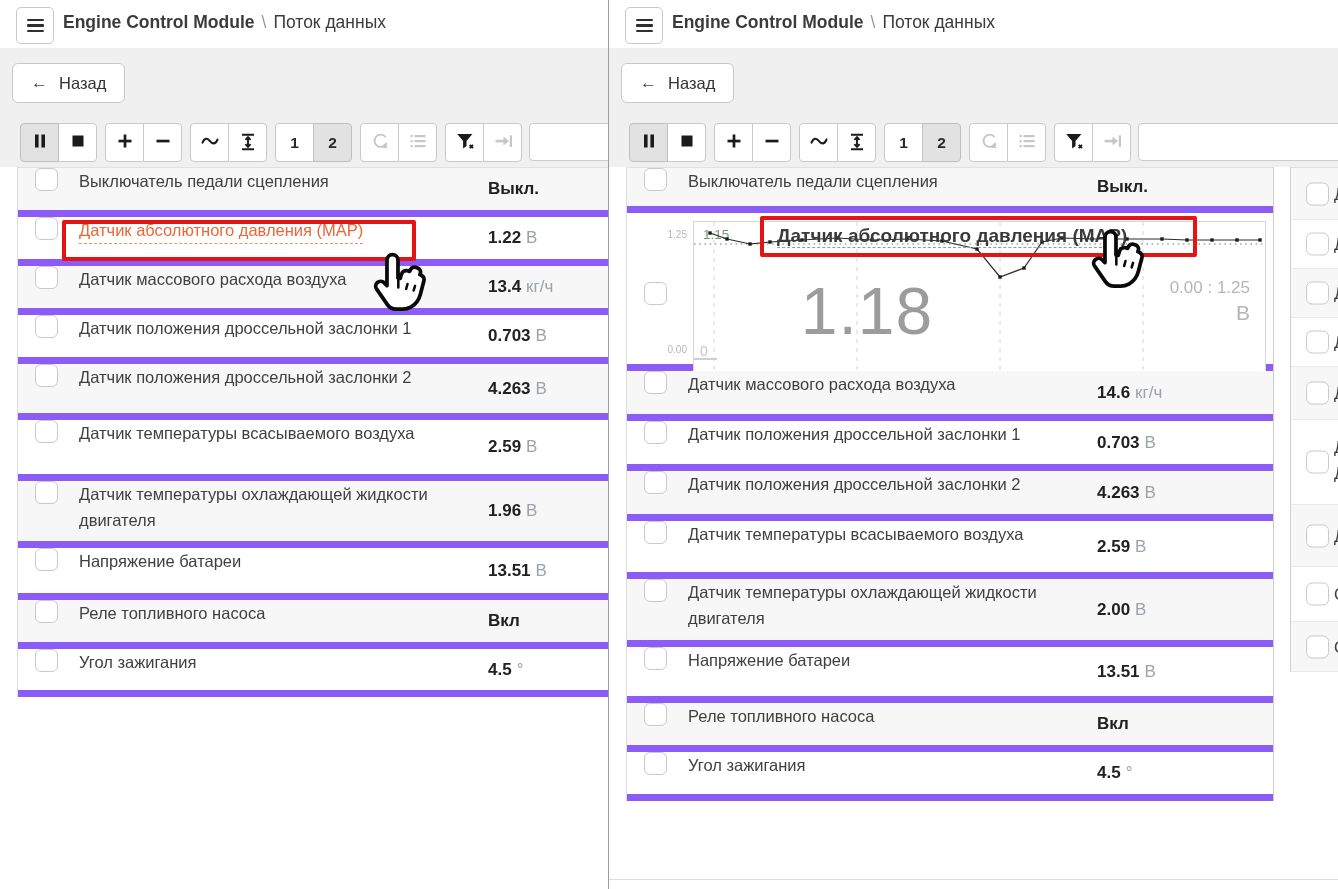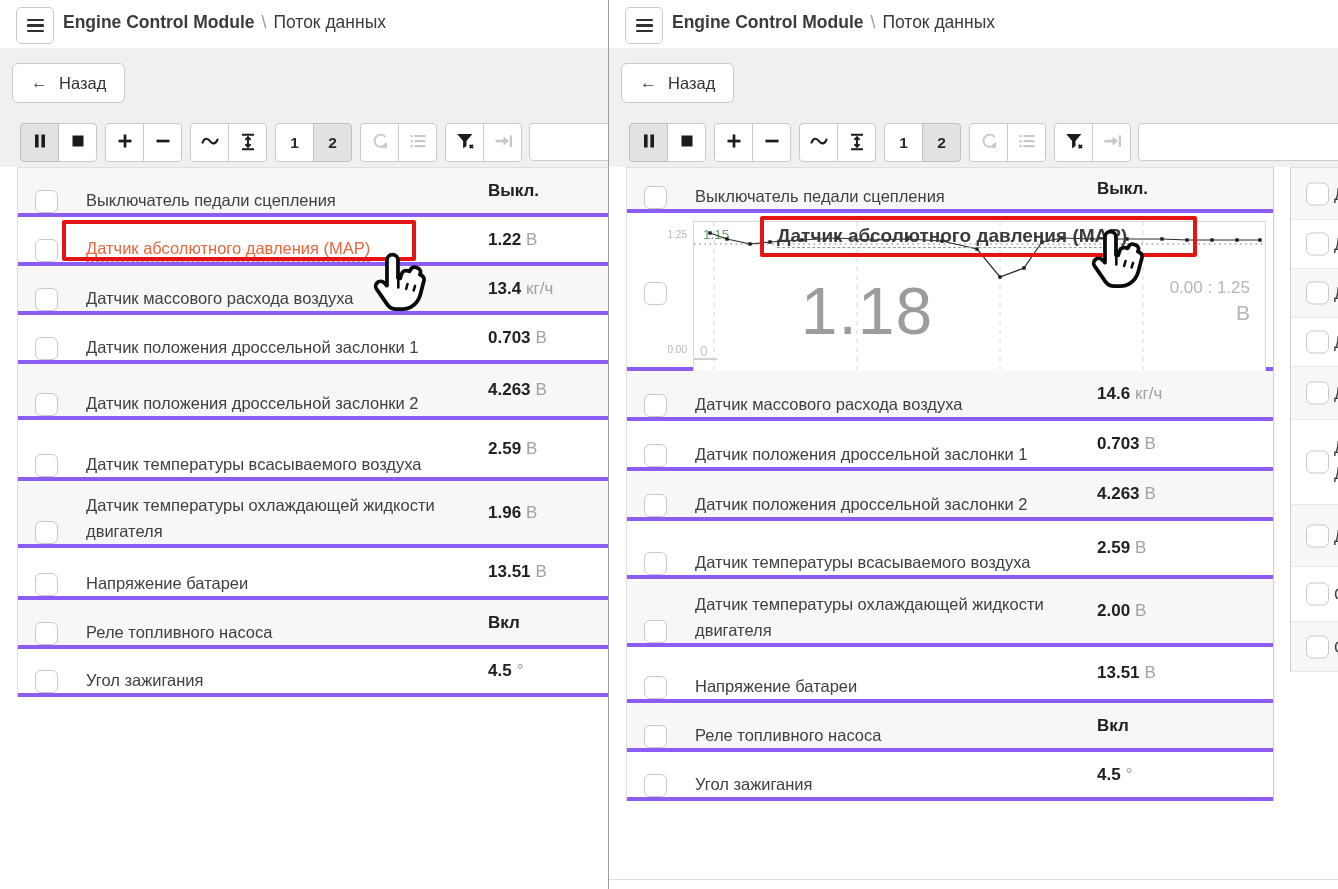--- a/index.html
+++ b/index.html
@@ -30,21 +30,21 @@
   .grp .tbtn:first-child{border-radius:4px 0 0 4px;}
   .grp .tbtn:last-child{border-radius:0 4px 4px 0;}
   .tbtn.active{background:#e2e2e2;border-color:#bfbfbf;position:relative;z-index:1;}
   .tbtn.disabled{color:#c7c7c7;}
   .tbtn .num{font-weight:600;}
   .search{position:absolute;top:75px;left:529px;width:204px;height:38px;background:#fff;border:1px solid #ccc;
           border-radius:4px;box-sizing:border-box;font-size:15px;padding:0 8px;color:#333;outline:none;}
   
   .table{position:absolute;top:167px;left:17px;width:646px;border-top:1px solid #e0e0e0;
          border-left:1px solid #dedede;border-right:1px solid #cdcdcd;box-sizing:content-box;}
-  .row{position:relative;display:flex;align-items:flex-end;background:#fff;border-bottom:4px solid #8b5cf6;box-sizing:border-box;gap:7px;}
+  .row{position:relative;display:flex;align-items:flex-start;background:#fff;border-bottom:7px solid #8b5cf6;box-sizing:border-box;}
   .row.alt{background:#f7f7f7;}
   .cb{flex:none;width:23px;height:23px;margin-left:17px;border:1px solid #c9c9c9;border-radius:6px;background:#fff;box-sizing:border-box;}
   .lbl{margin-left:21px;font-size:16.5px;color:#404040;line-height:26px;max-width:398px;}
   .lbl.link{color:#e8673b;border-bottom:1px dashed #eb9264;cursor:pointer;}
   .val{position:absolute;left:470px;top:50%;transform:translateY(-50%);font-size:17px;white-space:nowrap;}
   .val b{font-weight:700;color:#212121;}
   .val .unit{color:#9da3a8;margin-left:5px;font-weight:400;}
   
   .chart-row{display:block;}
   .chart-row .cb{position:absolute;left:17px;top:69px;margin:0;}

